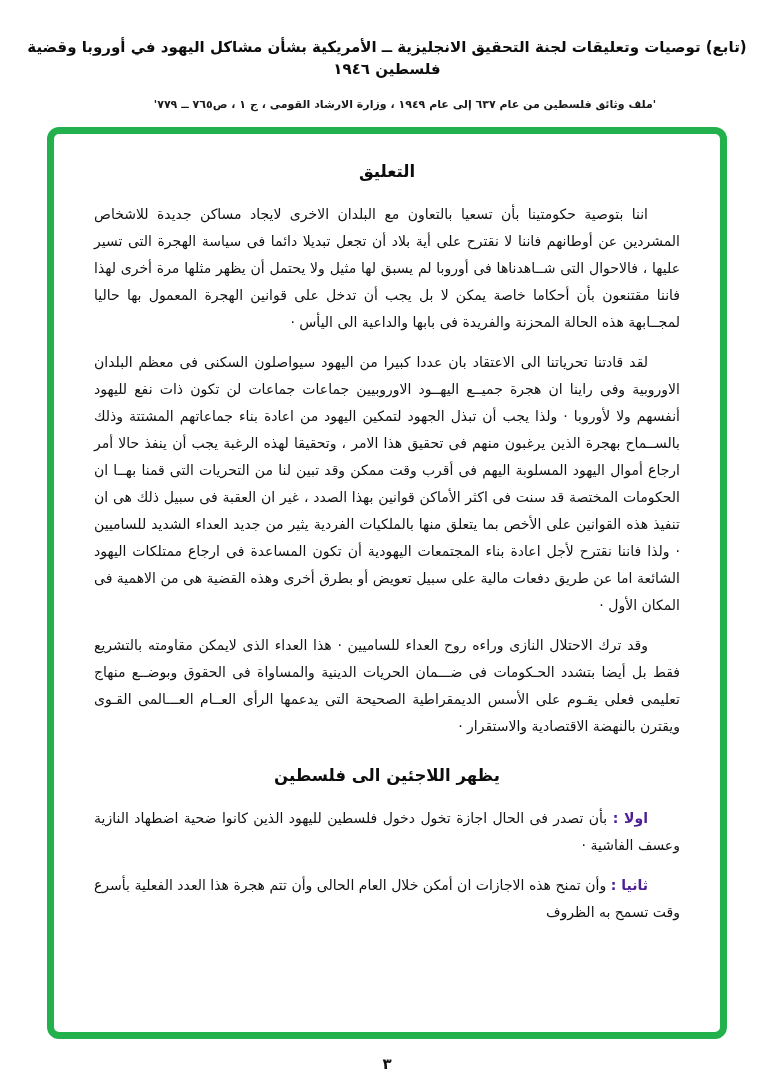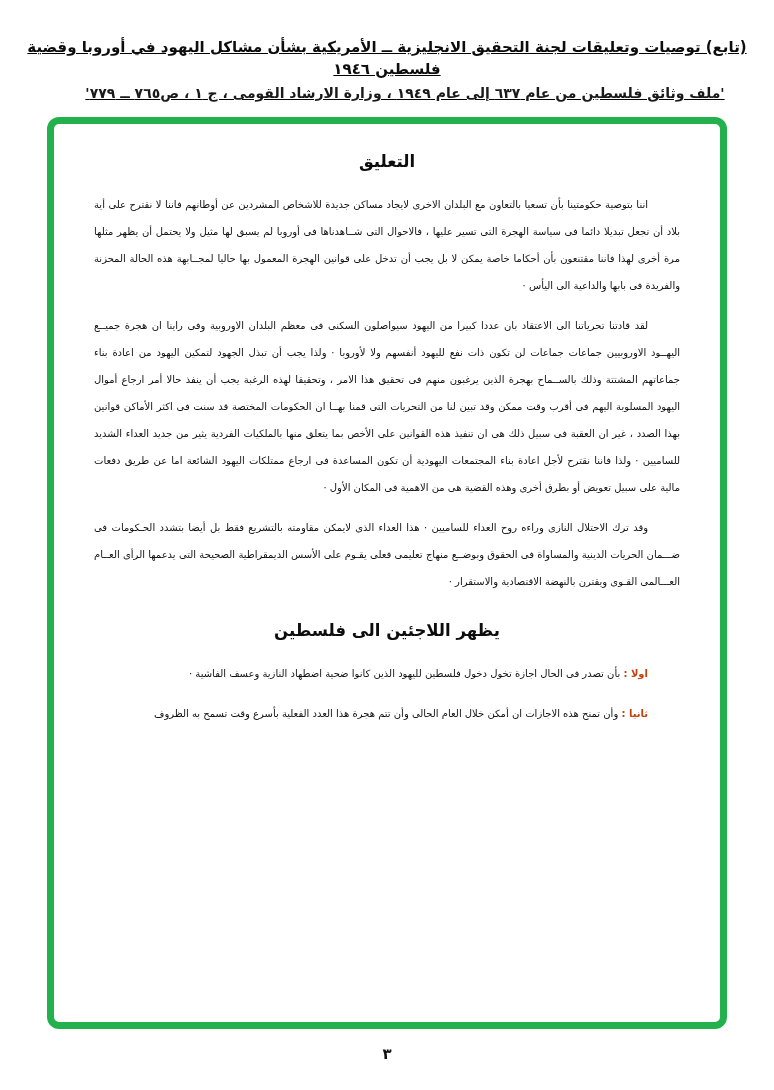--- a/index.html
+++ b/index.html
@@ -13,34 +13,33 @@
     position: relative;
     width: 774px;
     height: 1090px;
     background: #ffffff;
     overflow: hidden;
   }
   .doc-header {
     direction: rtl;
     text-align: center;
     padding-top: 36px;
-    text-decoration: underline;
   }
   .doc-header .title-line {
     font-size: 15px;
     font-weight: bold;
     color: #0d0d0d;
     line-height: 22px;
     padding: 0 20px;
   }
   .doc-header .source-line {
-    font-size: 14px;
+    font-size: 11px;
     font-weight: bold;
     color: #1a1a1a;
-    margin-top: 5px;
+    margin-top: 18px;
     padding-left: 36px;
   }
   .doc-frame {
     box-sizing: border-box;
     width: 680px;
     height: 912px;
     margin: 16px auto 0 auto;
     border: 7px solid #22b14c;
     border-radius: 12px;
     padding: 20px 40px 20px 40px;
@@ -56,28 +55,28 @@
     margin: 8px 0 20px 0;
   }
   .section-title.second {
     margin: 26px 0 20px 0;
   }
   .para {
     direction: rtl;
     unicode-bidi: embed;
     text-align: justify;
     text-indent: 32px;
-    font-size: 10px;
+    font-size: 14px;
     line-height: 27px;
     color: #111111;
     margin: 0 0 13px 0;
   }
   .para .lead-label {
     font-weight: bold;
-    color: #c2410c;
+    color: #4c1d95;
   }
   .page-number {
     direction: rtl;
     text-align: center;
     font-size: 15px;
     font-weight: bold;
     color: #111111;
     margin-top: 16px;
   }
 </style>

